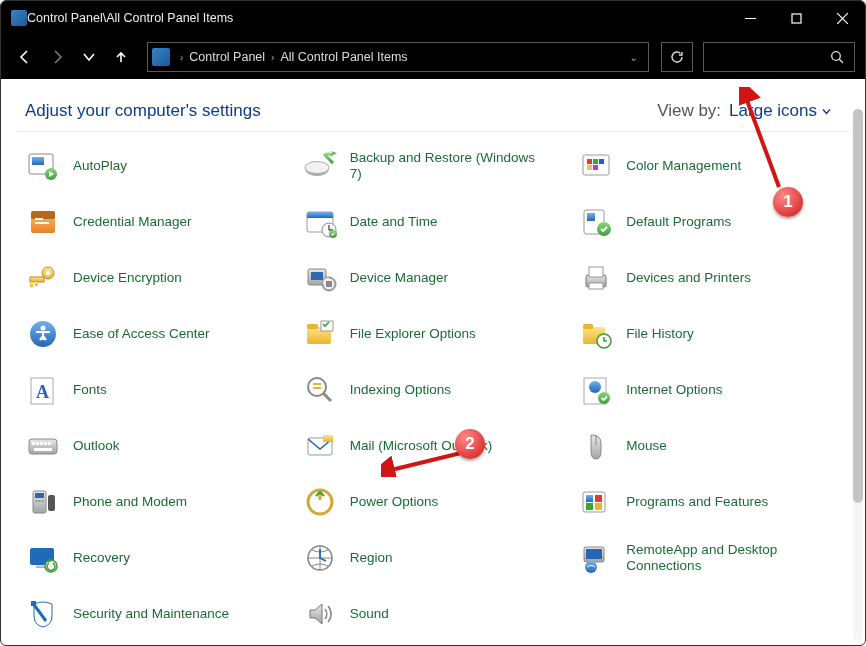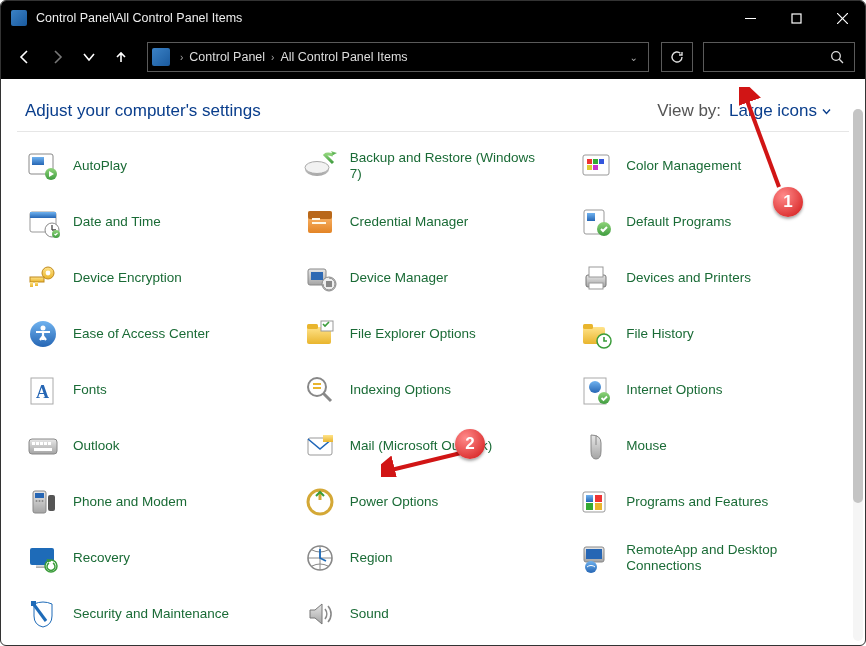--- a/index.html
+++ b/index.html
@@ -15,21 +15,21 @@
     }
     .titlebar {
       background: #000;
       color: #eee;
       height: 34px;
       display: flex;
       align-items: center;
       justify-content: space-between;
       padding: 0 0 0 10px;
     }
-    .titlebar-left { display: flex; align-items: center; gap: 9px; }
+    .titlebar-left { display: flex; align-items: center; gap: 0; }
     .titlebar-icon { width: 16px; height: 16px; background: linear-gradient(135deg,#3b82c6,#1a5a9e); border-radius: 2px; }
     .titlebar-title { font-size: 12.5px; color: #eee; }
     .titlebar-buttons { display: flex; }
     .titlebar-btn { width: 46px; height: 34px; display: flex; align-items: center; justify-content: center; color:#eee; }
     .titlebar-btn svg { width: 11px; height: 11px; }
     .toolbar {
       background: #000;
       height: 44px;
       display: flex;
       align-items: center;
@@ -211,32 +211,32 @@
         <div class="icon-wrap">
           <svg class="ico" viewBox="0 0 34 34">
             <use href="#ic-color"></use>
           </svg>
         </div>
         <div class="item-label">Color Management</div>
       </div>
       <div class="item">
         <div class="icon-wrap">
           <svg class="ico" viewBox="0 0 34 34">
+            <use href="#ic-credential"></use>
+          </svg>
+        </div>
+        <div class="item-label">Credential Manager</div>
+      </div>
+      <div class="item">
+        <div class="icon-wrap">
+          <svg class="ico" viewBox="0 0 34 34">
             <use href="#ic-datetime"></use>
           </svg>
         </div>
         <div class="item-label">Date and Time</div>
-      </div>
-      <div class="item">
-        <div class="icon-wrap">
-          <svg class="ico" viewBox="0 0 34 34">
-            <use href="#ic-credential"></use>
-          </svg>
-        </div>
-        <div class="item-label">Credential Manager</div>
       </div>
       <div class="item">
         <div class="icon-wrap">
           <svg class="ico" viewBox="0 0 34 34">
             <use href="#ic-default"></use>
           </svg>
         </div>
         <div class="item-label">Default Programs</div>
       </div>
       <div class="item">

